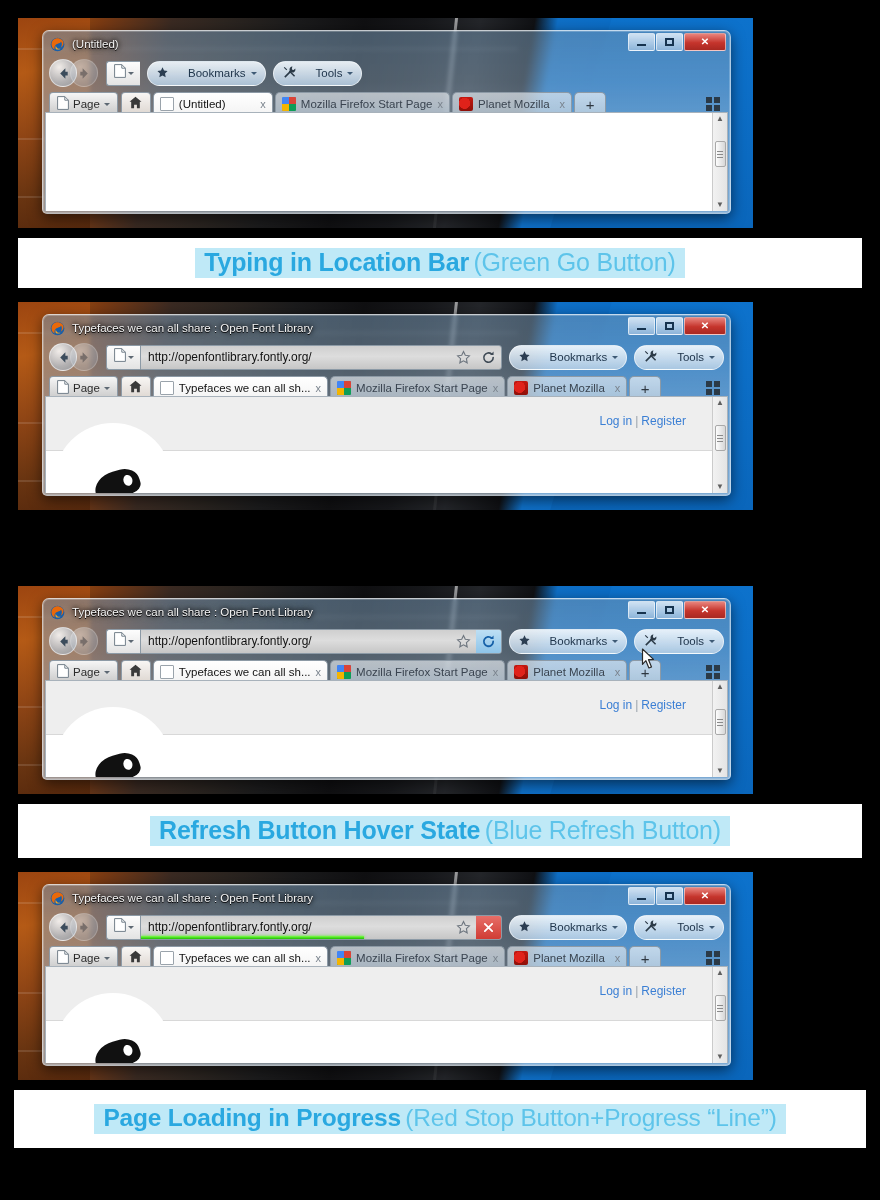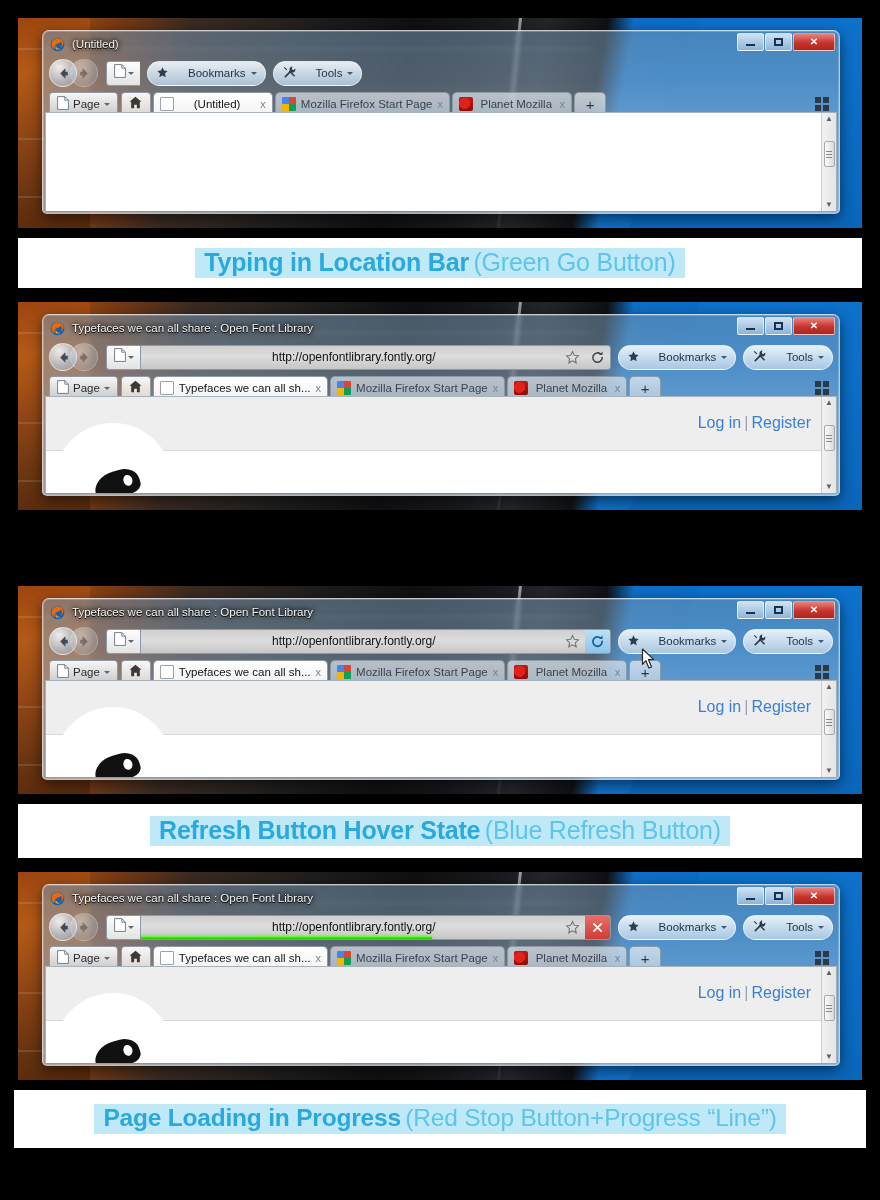--- a/index.html
+++ b/index.html
@@ -9,24 +9,23 @@
     background: #000;
     font-family: "Liberation Sans", sans-serif;
     overflow: hidden;
   }
 
   .sheet { position: relative; width: 880px; height: 1200px; background: #000; }
 
   
   .panel {
     position: absolute;
-    left: 18px; width: 844px;
+    left: 18px; width: 735px;
     overflow: hidden;
     background: #701a75;
-    text-align: center;
   }
   .desktop {
     position: absolute; inset: 0;
     background:
       linear-gradient(100deg,
         #8b3a10 0%, #a4500f 5%, #7a3a13 11%,
         #3a2a22 20%, #2c2520 27%,
         #1b1b1c 36%, #101012 45%,
         #17181b 53%, #24262a 60%,
         #101114 67%,
@@ -244,22 +243,22 @@
   .logoshape {
     position: absolute; left: 48px; top: 74px; width: 46px; height: 26px;
     background: #111; border-radius: 60% 45% 30% 55% / 80% 70% 40% 45%;
     transform: rotate(-16deg);
   }
   .logoshape:after {
     content: ""; position: absolute; right: 7px; top: 7px;
     width: 9px; height: 11px; background: #fff; border-radius: 50%;
   }
   .authlinks {
-    position: absolute; right: 10px; top: 17px;
-    font-size: 16px; color: #3b7fd4;
+    position: absolute; right: 26px; top: 17px;
+    font-size: 12px; color: #3b7fd4;
   }
   .authlinks span.sep { color: #9aa3ab; margin: 0 3px; }
 
   .scrollbar {
     width: 15px; flex: 0 0 auto;
     background: linear-gradient(90deg, #f2f2f2, #e4e4e4);
     border-left: 1px solid #cbcbcb;
     display: flex; flex-direction: column; align-items: center;
     justify-content: space-between; padding: 2px 0;
   }

